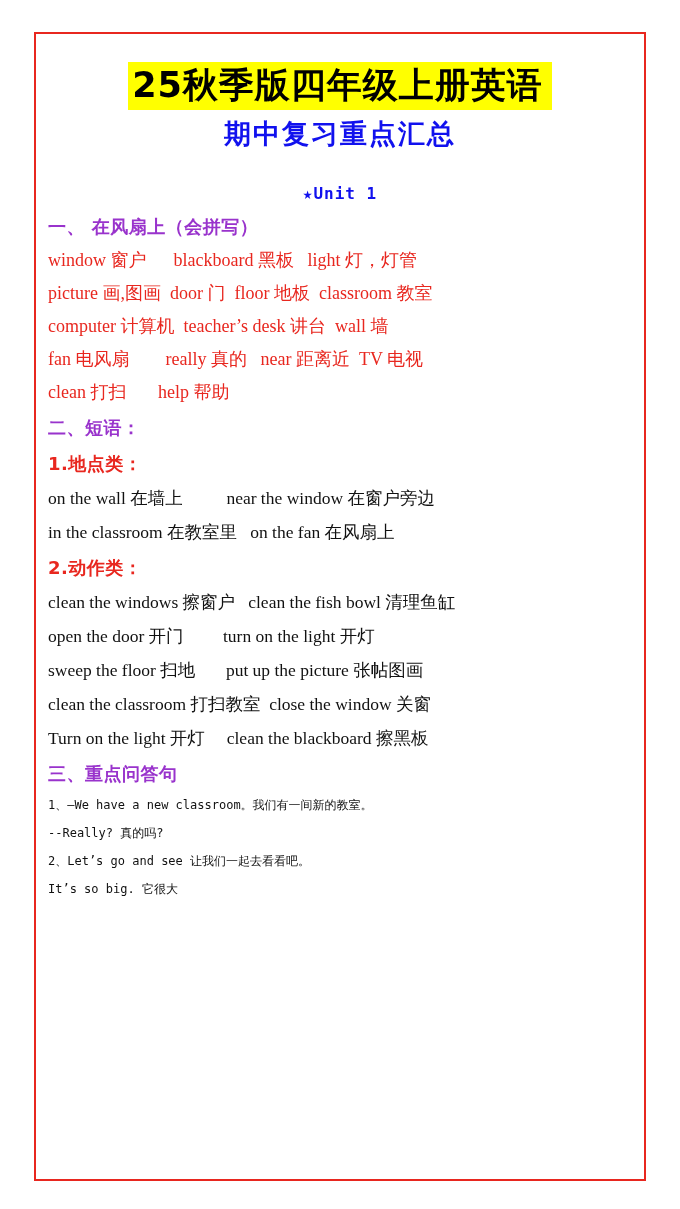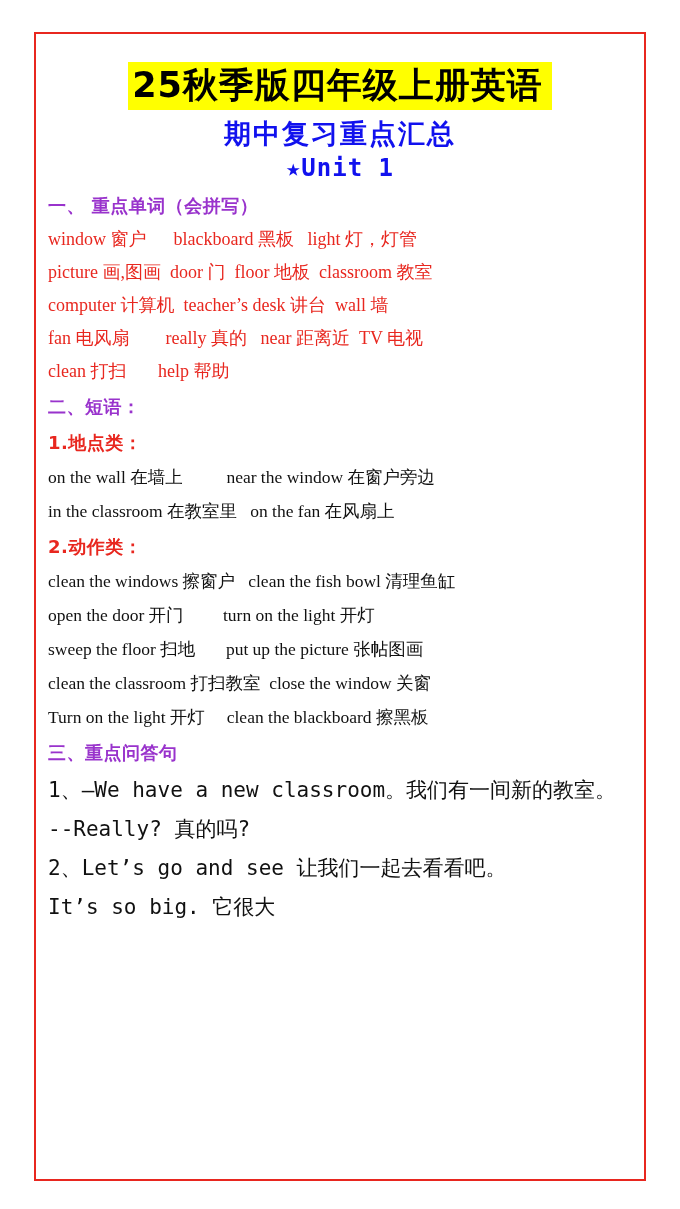--- a/index.html
+++ b/index.html
@@ -57,22 +57,22 @@
     font-weight: bold;
     font-size: 27px;
     letter-spacing: 2px;
     margin-top: 6px;
   }
   .unit-line {
     text-align: center;
     color: #1111ee;
     font-family: "DejaVu Sans Mono", monospace;
     font-weight: bold;
-    font-size: 24px;
-    margin-top: 2px;
+    font-size: 16px;
+    margin-top: 32px;
     letter-spacing: 1px;
   }
   .sec-head {
     font-family: "DejaVu Sans", sans-serif;
     font-weight: bold;
     font-size: 18px;
     margin-top: 12px;
     margin-bottom: 4px;
     letter-spacing: 0.5px;
   }
@@ -88,21 +88,21 @@
   }
   .phrase-line {
     font-family: Liberation Serif, serif;
     font-size: 17.5px;
     color: #111111;
     margin: 10px 0 10px 0;
     white-space: pre;
   }
   .qa-line {
     font-family: "DejaVu Sans Mono", monospace;
-    font-size: 21px;
+    font-size: 12px;
     color: #111111;
     margin: 11px 0 11px 0;
     white-space: pre;
   }
 </style>
 </head>
 <body>
 
 <div class="page">
   <div class="border-frame"></div>
@@ -110,21 +110,21 @@
   <div class="content">
 
     <div class="title-row">
       <span class="main-title">25秋季版四年级上册英语</span>
     </div>
 
     <div class="sub-title">期中复习重点汇总</div>
 
     <div class="unit-line">★Unit 1</div>
 
-    <div class="sec-head sec-purple">一、 重点单词（会拼写）</div>
+    <div class="sec-head sec-purple">一、 在风扇上（会拼写）</div>
     <div class="word-line">window 窗户      blackboard 黑板   light 灯，灯管</div>
     <div class="word-line">picture 画,图画  door 门  floor 地板  classroom 教室</div>
     <div class="word-line">computer 计算机  teacher’s desk 讲台  wall 墙</div>
     <div class="word-line">fan 电风扇        really 真的   near 距离近  TV 电视</div>
     <div class="word-line">clean 打扫       help 帮助</div>
 
     <div class="sec-head sec-purple">二、短语：</div>
 
     <div class="sec-head sec-red">1.地点类：</div>
     <div class="phrase-line">on the wall 在墙上          near the window 在窗户旁边</div>

